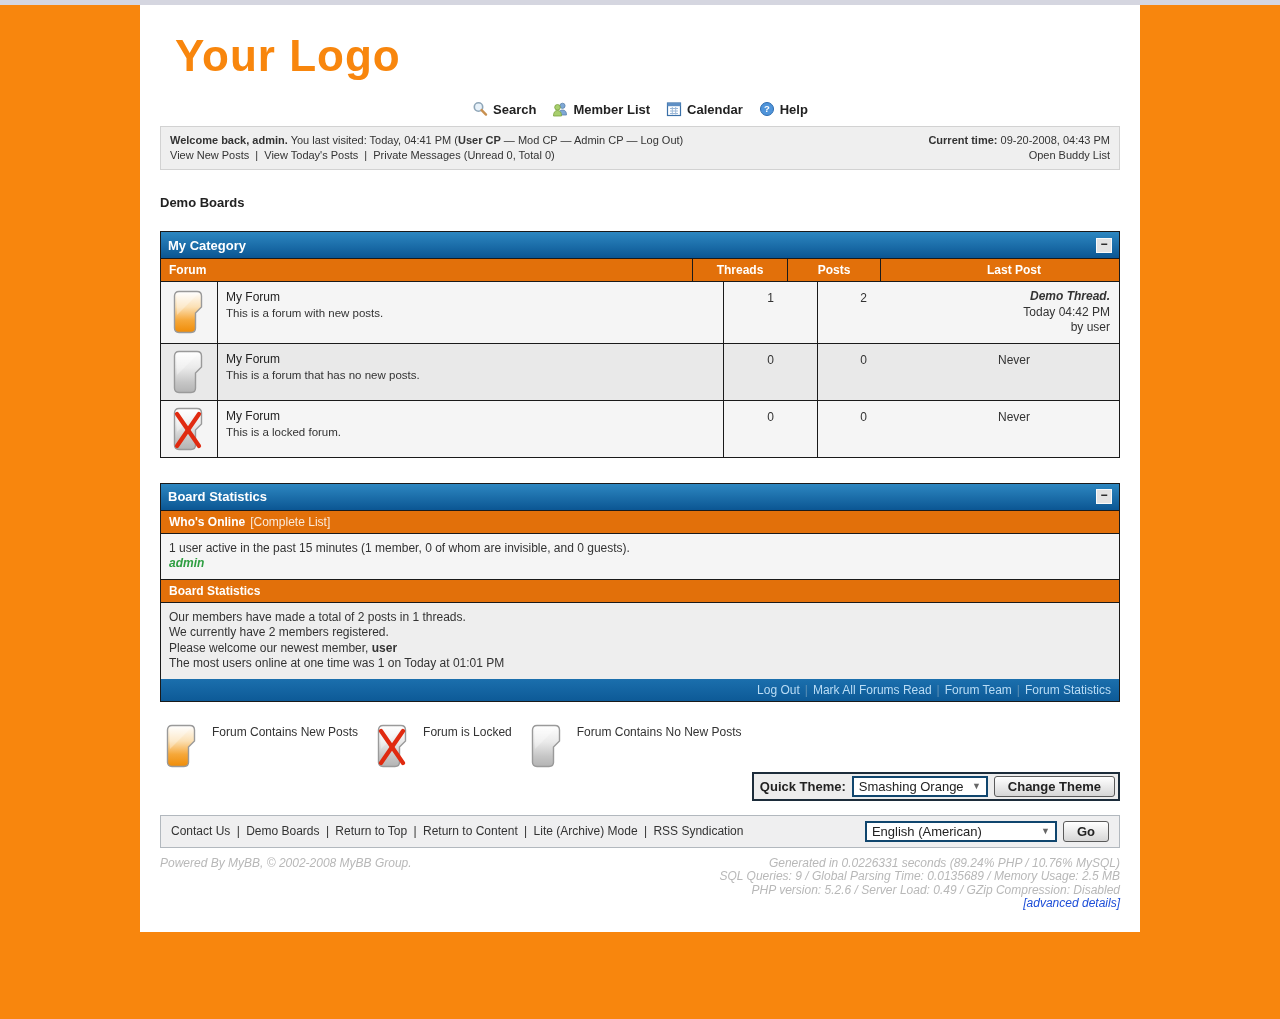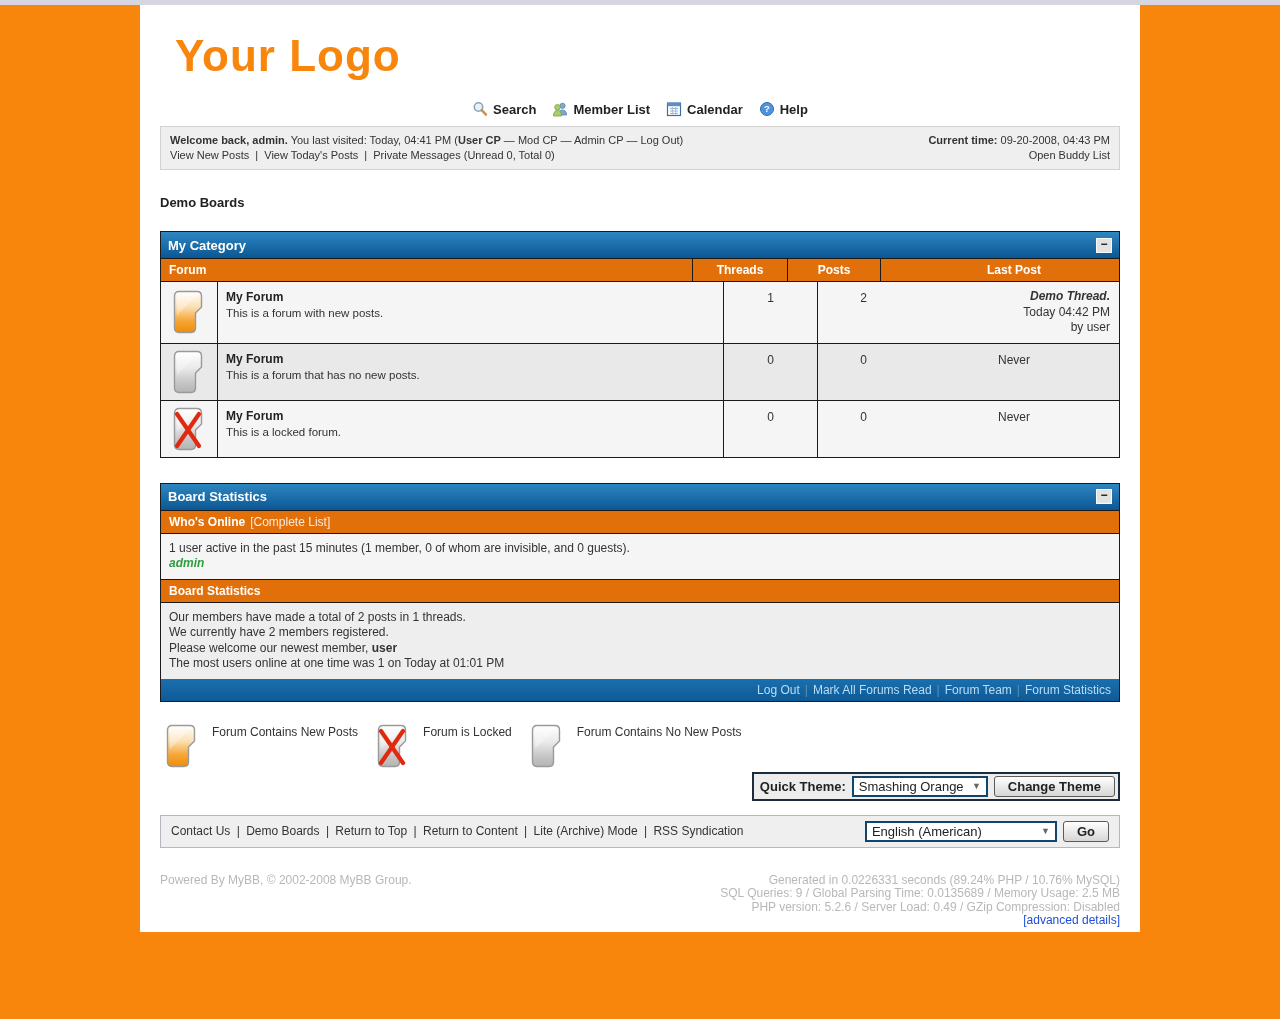--- a/index.html
+++ b/index.html
@@ -52,21 +52,21 @@
   .col-forum{flex:1;padding-left:8px;}
   .col-threads{width:94px;text-align:center;border-left:1px solid #1a1a1a;align-self:stretch;display:flex;align-items:center;justify-content:center;}
   .col-posts{width:92px;text-align:center;border-left:1px solid #1a1a1a;align-self:stretch;display:flex;align-items:center;justify-content:center;}
   .col-lastpost{width:210px;text-align:center;border-left:1px solid #1a1a1a;align-self:stretch;display:flex;align-items:center;justify-content:center;padding-left:28px;}
   .frow{display:flex;min-height:56px;font-size:12px;border-bottom:1px solid #1a1a1a;}
   .frow:last-child{border-bottom:none;}
   .trow1{background:#f5f5f5;}
   .trow2{background:#e9e9e9;}
   .cell-icon{width:56px;display:flex;align-items:center;justify-content:center;border-right:1px solid #1a1a1a;}
   .cell-main{flex:1;padding:8px 8px 6px;}
-  .fname{font-weight:bold;color:#222;cursor:pointer;}
+  .fname{font-weight:normal;color:#222;cursor:pointer;}
   .fdesc{margin-top:3px;font-size:11.5px;color:#333;}
   .cell-num{width:94px;text-align:center;padding-top:9px;border-left:1px solid #1a1a1a;box-sizing:border-box;}
   .cell-num.posts{width:92px;}
   .cell-lp{width:210px;box-sizing:border-box;padding:7px 9px;line-height:15.5px;}
   .lp-right{text-align:right;}
   .lp-center{text-align:center;padding-top:9px;}
   .lp-title{font-weight:bold;cursor:pointer;font-style:italic;}
   
   .subhead{
     background:#e2700a;color:#fff;font-weight:bold;font-size:12px;height:22px;
@@ -106,21 +106,21 @@
   
   .footer-bar{
     margin-top:14px;border:1px solid #b2b8be;background:#efeff0;
     padding:5px 10px;display:flex;justify-content:space-between;align-items:center;
     font-size:12px;color:#333;
   }
   .footer-bar a{cursor:pointer;}
   .footer-right{display:flex;align-items:center;gap:6px;}
   .lang-select{width:178px;}
   
-  .credits{margin-top:26px;display:flex;justify-content:space-between;font-size:12px;color:#b8b8b8;line-height:13.5px;}
+  .credits{margin-top:9px;display:flex;justify-content:space-between;font-size:12px;color:#b8b8b8;line-height:13.5px;font-style:italic;}
   .credits-right{text-align:right;}
   .credits a{color:#1d4ed8;cursor:pointer;}
   svg{display:block;}
 </style>
 </head>
 <body>
 
 <svg width="0" height="0" style="position:absolute" aria-hidden="true">
   <defs>
     <linearGradient id="gNew" x1="0" y1="0" x2="0" y2="1">

